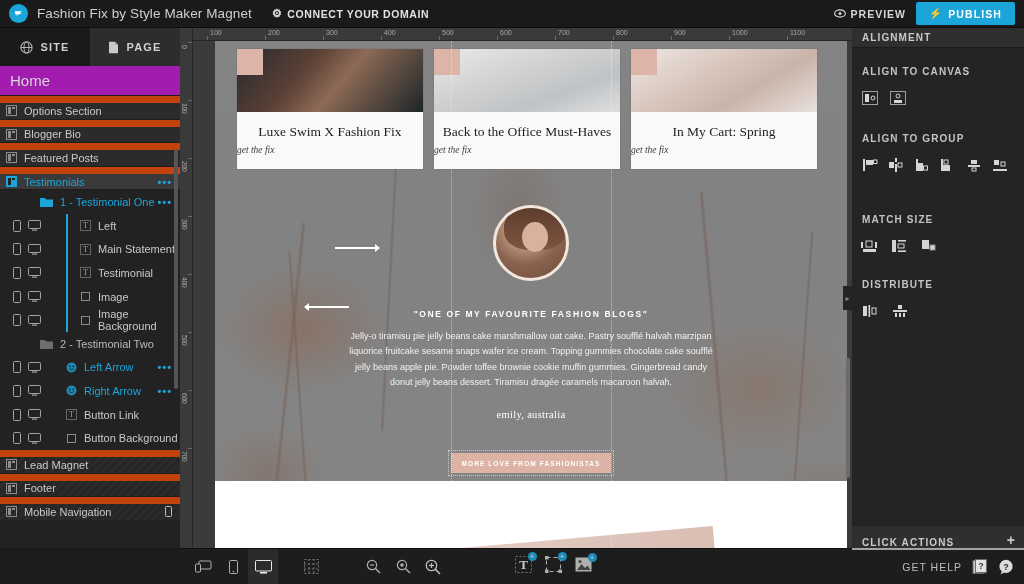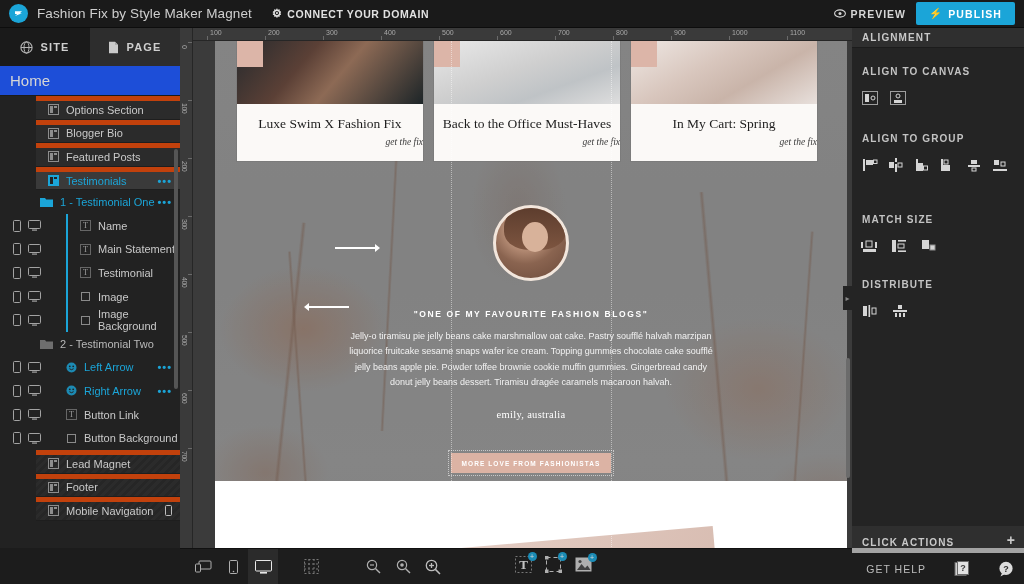--- a/index.html
+++ b/index.html
@@ -64,40 +64,39 @@
     flex: 1; display: flex; align-items: center; justify-content: center;
     gap: 7px; font-size: 11px; letter-spacing: 1.2px; font-weight: bold;
     color: #cfcfcf; background: #1a1a1a; cursor: pointer;
   }
   .stab.active { background: #2d2d2d; }
   .stab .ic { opacity: .85; display: flex; }
 
   #page-name {
     height: 30px; display: flex; align-items: center;
     padding-left: 10px; font-size: 15px; color: #d6d6d6;
-    background: #1d4ed8;
+    background: #a21caf;
     border-bottom: 1px solid #1b1b1b;
   }
 
   #layer-list {
     position: relative;
     height: 452px; overflow: hidden;
     background: #222222;
   }
   .row {
     position: relative; height: 23.6px;
     display: flex; align-items: center;
     font-size: 11px; color: #c9c9c9;
   }
   .row.section {
     background: #2b2b2b;
     border-bottom: 1px solid #1e1e1e;
-    border-top: 5px solid #c2410c;
-    padding-left: 12px;
-    margin-left: 36px;
+    border-top: 7px solid #c2410c;
+    padding-left: 6px;
   }
   .row.section.striped {
     background: repeating-linear-gradient(-45deg,#2b2b2b 0 3px,#262626 3px 6px);
   }
   .row.section.selected { background: #3a3a3a; }
   .row.section .lbl { margin-left: 7px; }
   .row.section.selected .lbl { color: #1ba5d8; }
   .row .dots {
     position: absolute; right: 8px; top: 0; bottom: 0;
     display: flex; align-items: center; color: #1ba5d8;
@@ -191,22 +190,22 @@
   .tb-gap { width: 18px; }
   .badge-ico { position: relative; }
   .badge-ico .bdg {
     position: absolute; right: -5px; top: -4px;
     width: 9px; height: 9px; border-radius: 50%; background: #1ba5d8;
     color: #fff; font-size: 7px; line-height: 9px; text-align: center;
   }
   #gethelp {
     position: absolute; right: 0; bottom: 0; width: 172px; height: 36px;
     background: #1d1d1d; display: flex; align-items: center;
-    justify-content: flex-end; gap: 27px; padding-right: 10px;
-    border-top: 5px solid #a3a3a3; z-index: 36; margin-top: 32px;
+    justify-content: flex-end; gap: 9px; padding-right: 10px;
+    border-top: 2px solid #a3a3a3; z-index: 36; margin-top: 32px;
   }
   #gethelp .lbl { font-size: 10.5px; letter-spacing: 1px; color: #bdbdbd; }
   .help-ico { width: 17px; height: 17px; display:flex; align-items:center; justify-content:center; cursor:pointer; }
 
   
   #canvasarea {
     position: absolute; left: 180px; top: 28px; right: 172px; bottom: 36px;
     background: #3b3b3b; overflow: hidden;
   }
   #ruler-top {
@@ -244,38 +243,38 @@
       linear-gradient(180deg, #8e8e8e 0%, #8b8b8b 35%, #909090 70%, #8c8c8c 100%);
   }
   .trunk {
     position: absolute; background: linear-gradient(90deg, rgba(120,86,68,0), rgba(120,86,68,.55), rgba(120,86,68,0));
     transform-origin: bottom center;
   }
   .bg-tint { position:absolute; inset:0; background: rgba(110,110,110,.30); }
 
   
   #cards {
-    position: absolute; left: 0; top: 0; width: 632px; height: 120px;
+    position: absolute; left: 0; top: 8px; width: 632px; height: 120px;
     display: flex; gap: 11px; padding-left: 22px;
   }
   .card { width: 186px; background: #fbf9f7; position: relative; box-shadow: 0 0 0 1px rgba(0,0,0,.05); }
   .card .thumb { height: 63px; position: relative; overflow: hidden; }
   .card .thumb .sq {
     position: absolute; left: 0; top: 0; width: 26px; height: 26px;
     background: #dcb5a8; z-index: 3;
   }
   .card1 .thumb { background: linear-gradient(130deg,#262a2d 0%,#5b4036 35%,#8d6a55 55%,#1d2528 100%); }
   .card2 .thumb { background: linear-gradient(160deg,#e9e9e9 0%,#cfcfcf 45%,#bfc3c6 70%,#dedede 100%); }
   .card3 .thumb { background: linear-gradient(150deg,#efe8e4 0%,#d8c6bd 40%,#c9b4a9 65%,#e8e0dc 100%); }
   .card .ctitle {
     text-align: center; font-family: "Liberation Serif", serif;
     font-size: 13.5px; color: #1d1d1d; margin-top: 12px;
   }
   .card .csub {
-    text-align: right; font-family: "Liberation Serif", serif;
+    text-align: left; font-family: "Liberation Serif", serif;
     font-style: italic; font-size: 9.5px; color: #3a3a3a; margin-top: 5px;
   }
 
   
   .avatar-big {
     position: absolute; left: 278px; top: 164px;
     width: 76px; height: 76px; border-radius: 50%;
     border: 3px solid #f2e6dc;
     background: radial-gradient(circle at 42% 30%, #c79d84 0 22%, #8a6450 55%, #6b4a3a 100%);
     overflow: hidden;
@@ -451,21 +450,21 @@
               <rect x="4" y="9.5" width="5" height="1.2" fill="#cfcfcf"></rect>
             </svg>
         </span>
         <span class="guide"></span>
         <span class="tyicon">
           <svg width="11" height="11" viewBox="0 0 11 11">
               <rect x=".5" y=".5" width="10" height="10" fill="none" stroke="#777"></rect>
               <text x="5.5" y="8.4" font-size="8" font-family="serif" fill="#bdbdbd" text-anchor="middle">T</text>
             </svg>
         </span>
-        <span class="lbl">Name</span>
+        <span class="lbl">Left</span>
       </div>
 
       <div class="row child">
         <span class="devicecol">
           <svg width="8" height="12" viewBox="0 0 8 12">
               <rect x=".5" y=".5" width="7" height="11" rx="1" fill="none" stroke="#cfcfcf"></rect>
             </svg>
           <svg width="13" height="11" viewBox="0 0 13 11">
               <rect x=".5" y=".5" width="12" height="8" rx="1" fill="none" stroke="#cfcfcf"></rect>
               <rect x="4" y="9.5" width="5" height="1.2" fill="#cfcfcf"></rect>

